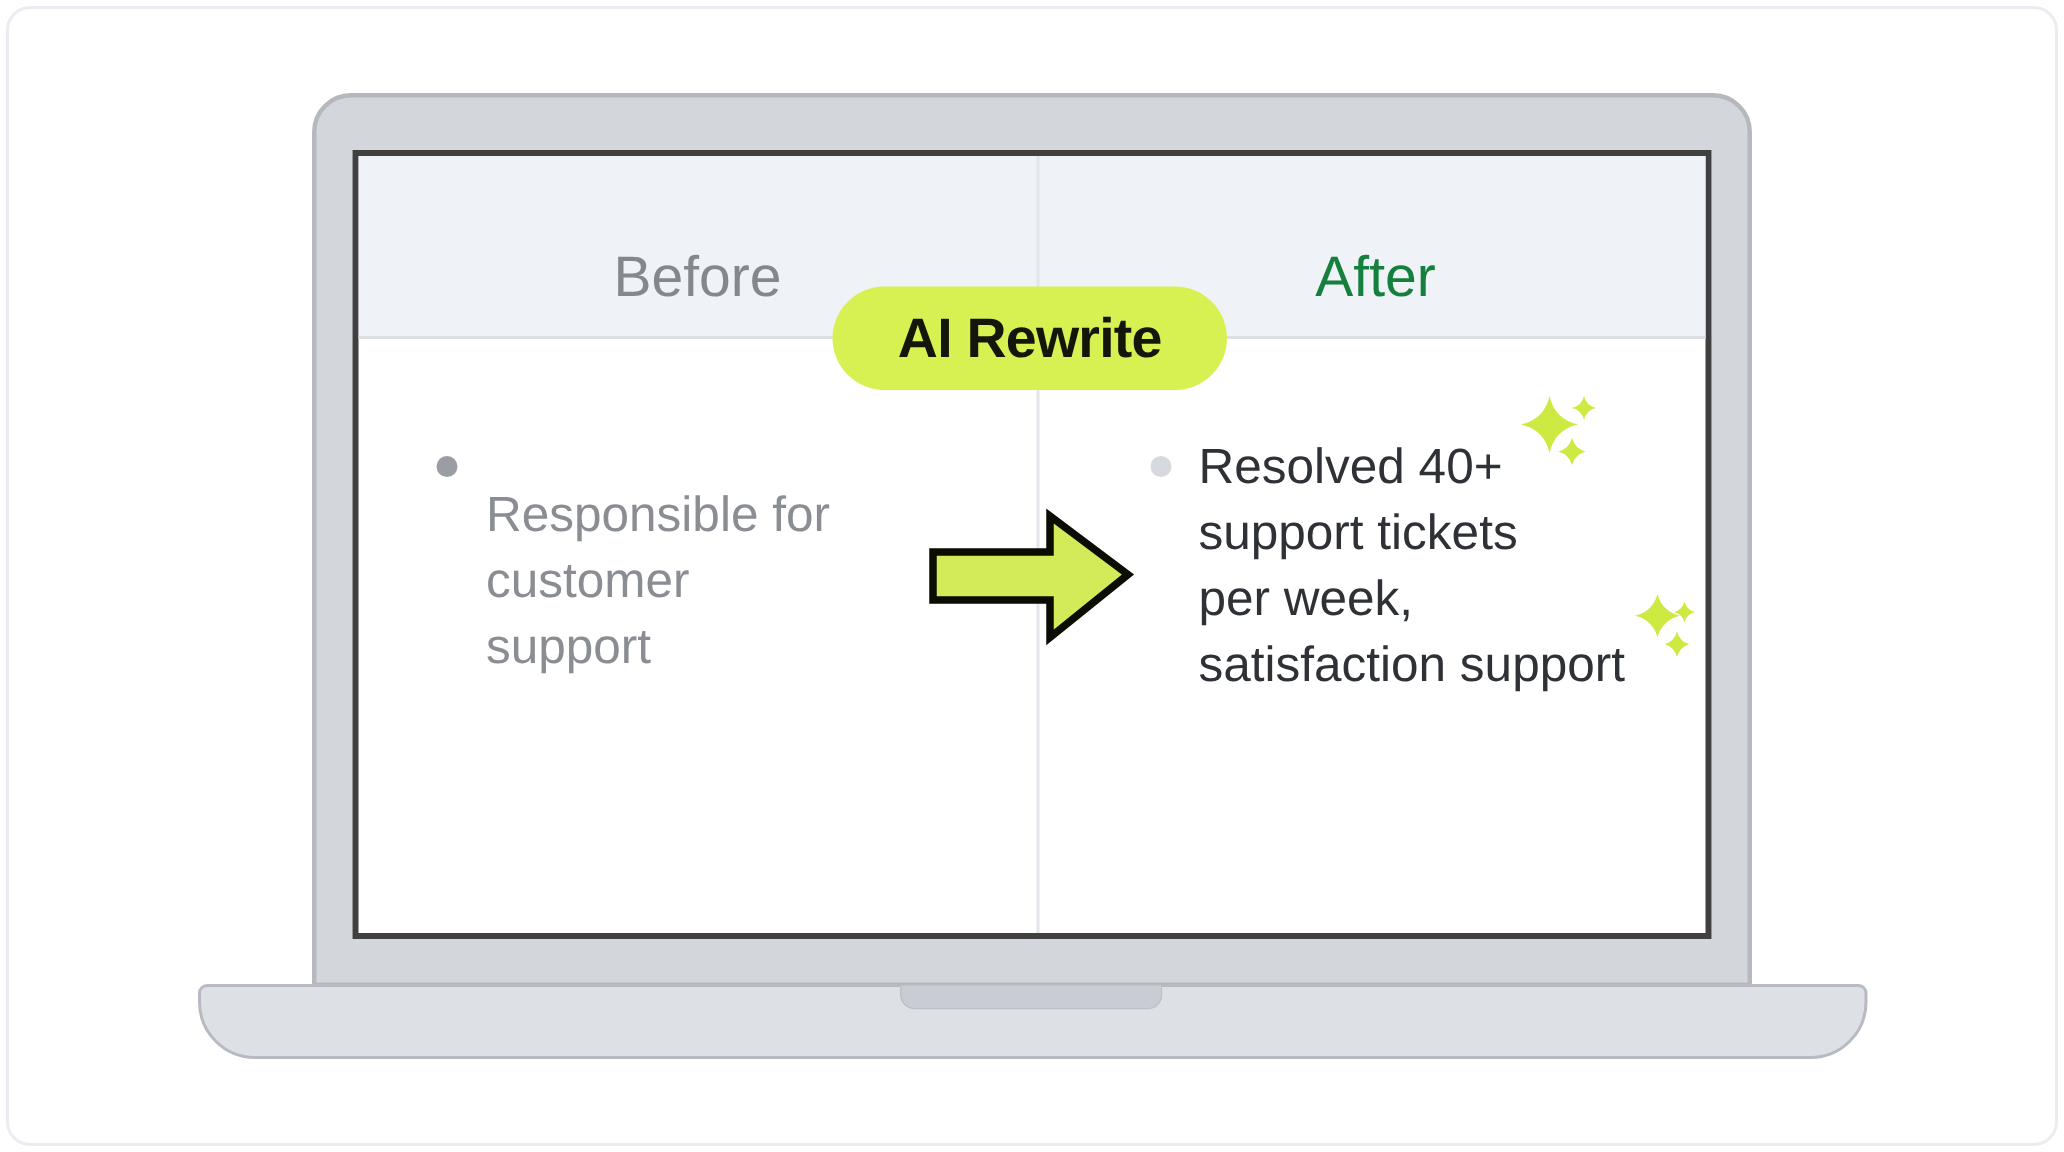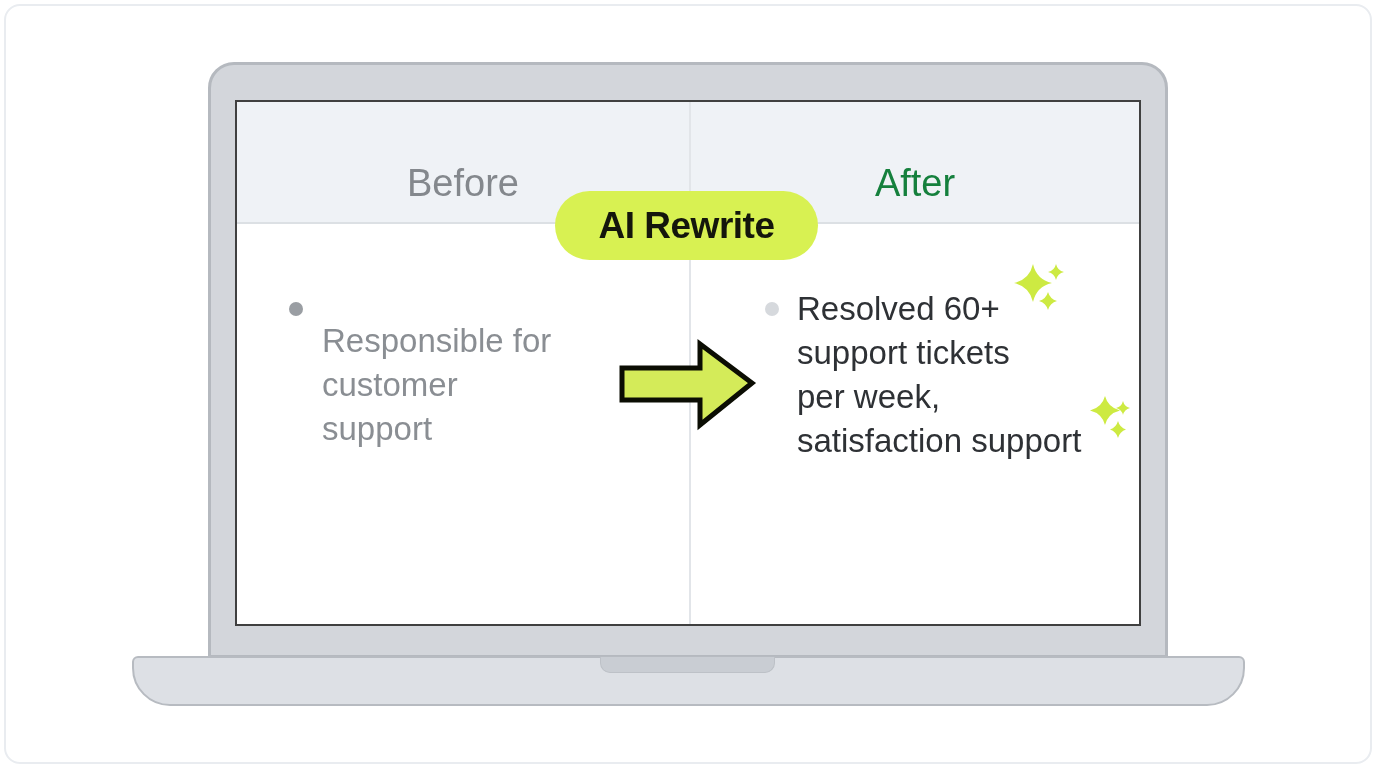--- a/index.html
+++ b/index.html
@@ -22,21 +22,21 @@
     box-sizing:border-box;background:#dde0e5;border:2px solid #b7bbc1;
     border-radius:6px 6px 38px 38px;z-index:3;
   }
   .notch{
     position:absolute;left:600px;top:657px;width:175px;height:16px;
     box-sizing:border-box;background:#c9cdd3;border:1px solid #bdc1c7;border-top:none;
     border-radius:0 0 10px 10px;z-index:4;
   }
   .screen{
     position:absolute;left:235px;top:100px;width:906px;height:526px;
-    box-sizing:border-box;background:#ffffff;border:2px solid #404040;
+    box-sizing:border-box;background:#ffffff;border:4px solid #404040;
     overflow:hidden;
   }
   .header-band{
     position:absolute;left:0;top:0;width:902px;height:120px;
     background:#eff2f6;border-bottom:2px solid #dce0e4;
   }
   .divider{
     position:absolute;left:452px;top:0;width:2px;height:522px;background:#e2e5e9;
   }
   .col-header{
@@ -84,21 +84,21 @@
 
     <div class="bullet-dot dot-before"></div>
     <div class="bullet-text text-before">
       <div>Responsible for</div>
       <div>customer</div>
       <div>support</div>
     </div>
 
     <div class="bullet-dot dot-after"></div>
     <div class="bullet-text text-after">
-      <div>Resolved 60+</div>
+      <div>Resolved 40+</div>
       <div>support tickets</div>
       <div>per week,</div>
       <div>satisfaction support</div>
     </div>
   </div>
 
   <div class="badge">AI Rewrite</div>
 
   <div class="arrow-wrap">
     <svg width="148" height="97" viewBox="0 0 148 97">

